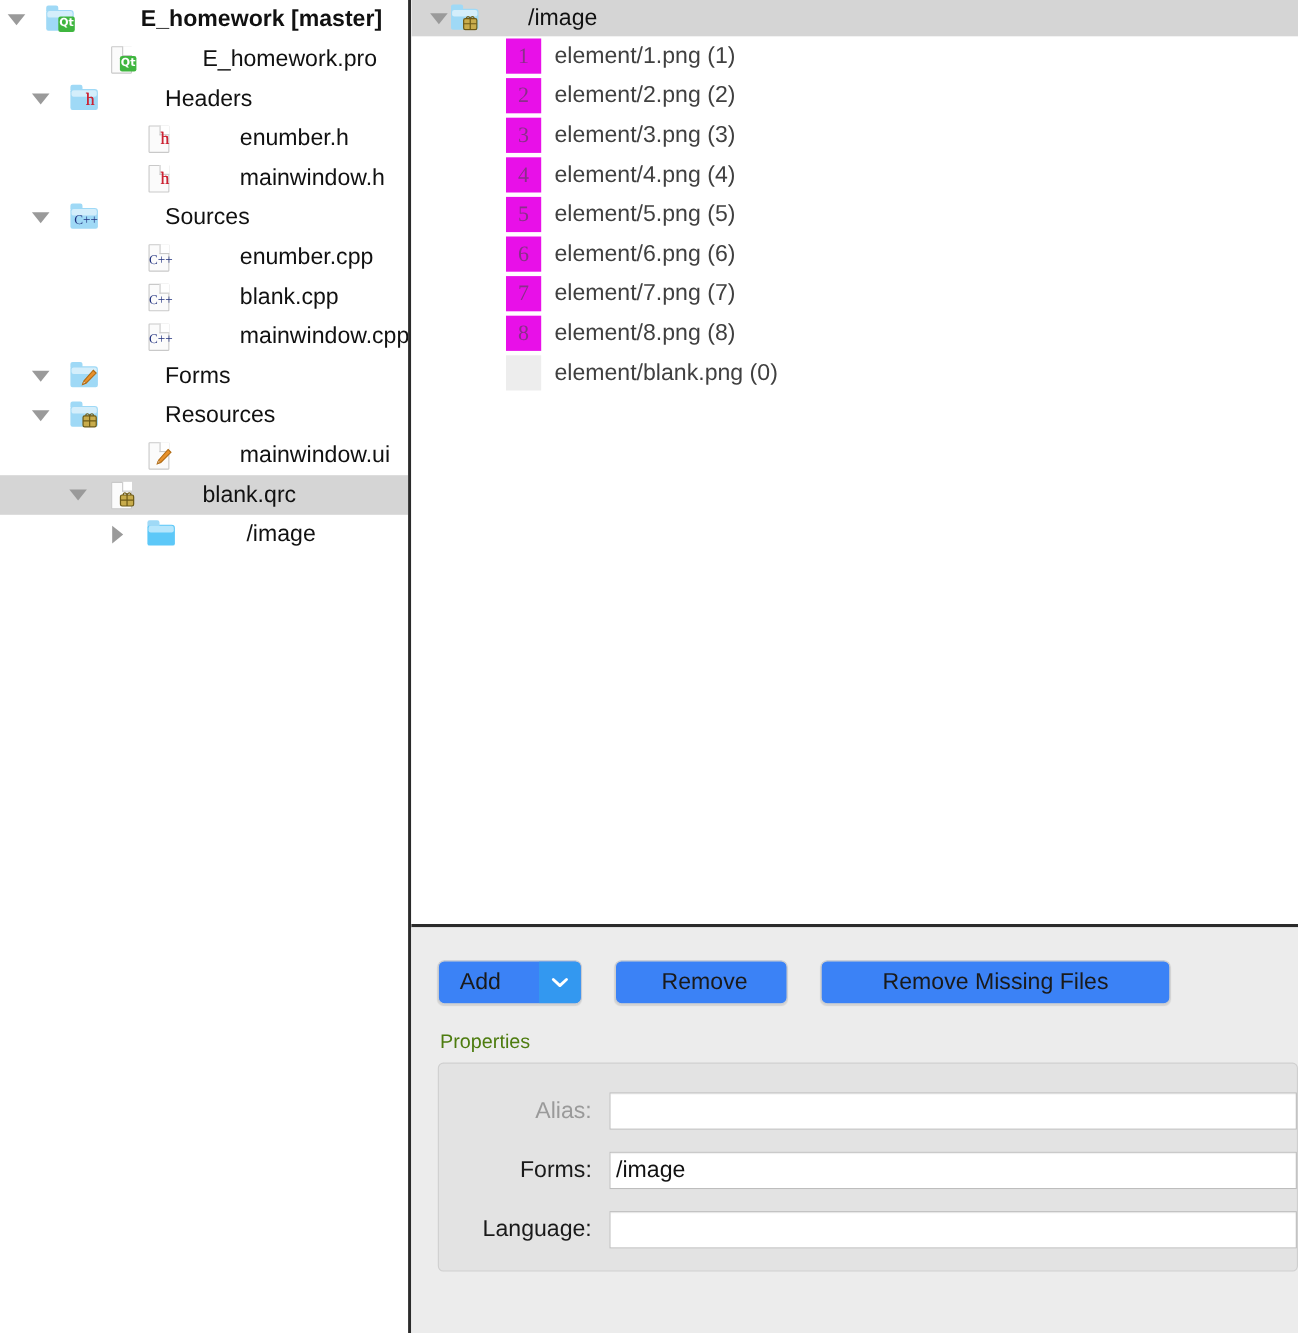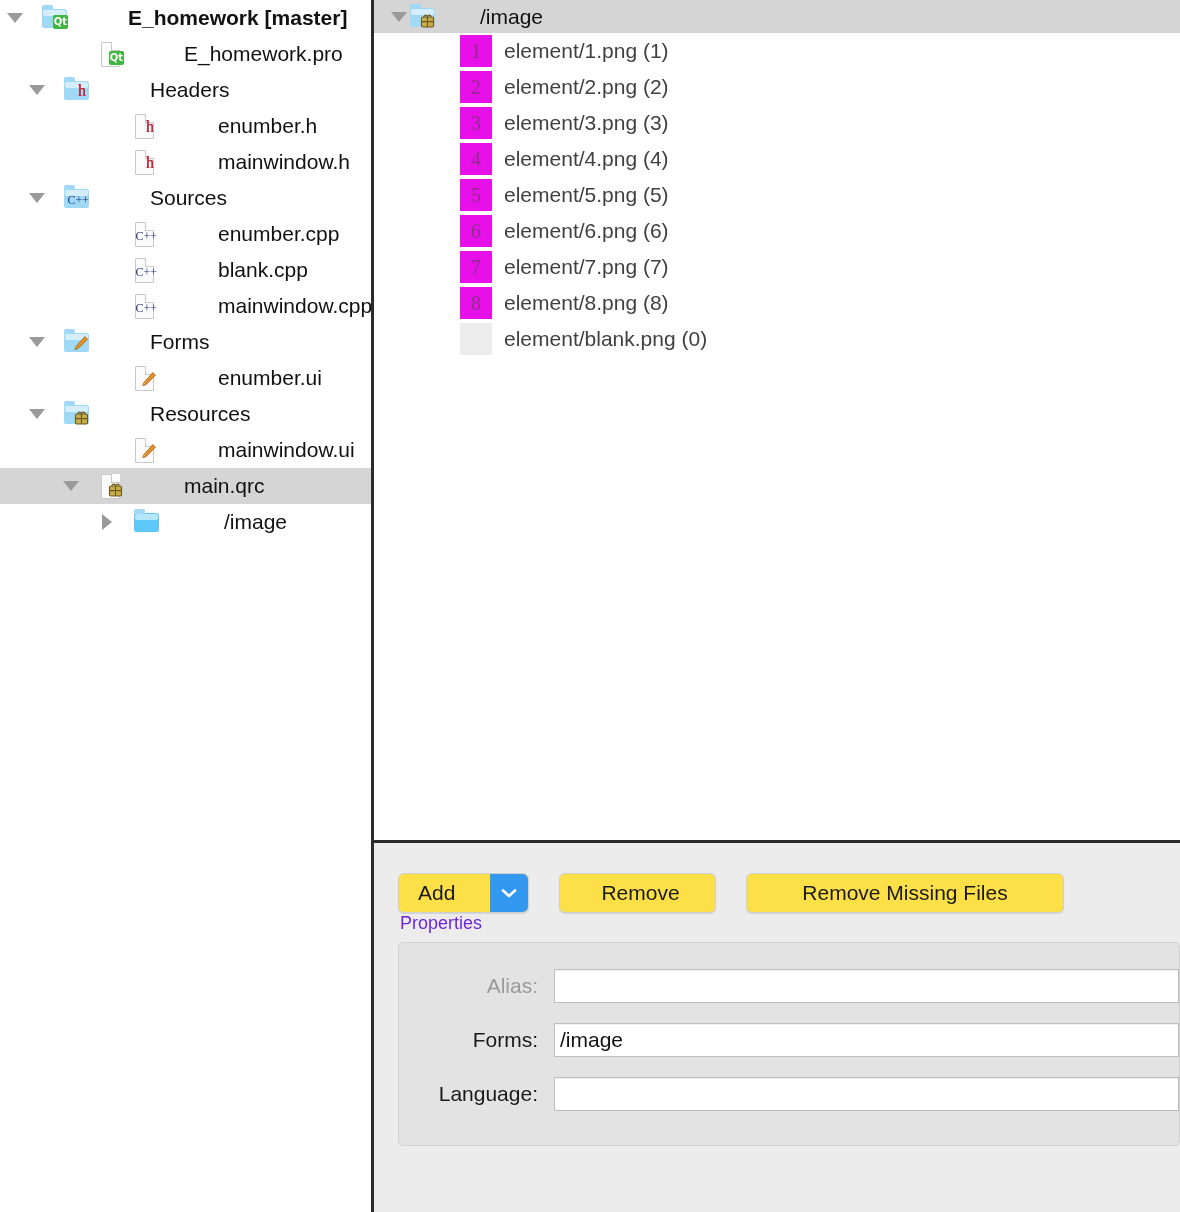--- a/index.html
+++ b/index.html
@@ -219,21 +219,21 @@
   }
   .btn-row {
     display: flex;
     align-items: center;
     gap: 30px;
     margin-top: 12px;
   }
   .btn {
     position: relative;
     height: 40px;
-    background: #fde047;
+    background: #3b82f6;
     border: 1px solid #cfcfcf;
     border-radius: 6px;
     box-shadow: 0 1px 1px rgba(0,0,0,.10);
     display: flex;
     align-items: center;
     justify-content: center;
     font-size: 21px;
     color: #1a1a1a;
     padding: 0 18px;
     cursor: default;
@@ -257,31 +257,32 @@
     display: flex;
     align-items: center;
     justify-content: center;
     border-radius: 0 5px 5px 0;
   }
   .btn-add .add-drop svg { display: block; }
   .btn-remove { width: 157px; padding-left: 24px; }
   .btn-rmf { width: 318px; }
 
   .props-title {
+    margin-top: 24px;
     font-size: 18px;
-    color: #6d28d9;
+    color: #4d7c0f;
     padding-left: 2px;
   }
   .props-box {
     margin-top: 8px;
     width: 782px;
     background: #e3e3e3;
     border: 1px solid #cfcfcf;
     border-radius: 5px;
-    padding: 20px 0 20px 0;
+    padding: 20px 0 6px 0;
   }
   .prop-row {
     display: flex;
     align-items: center;
     height: 46px;
     margin-bottom: 8px;
   }
   .prop-label {
     width: 155px;
     text-align: right;
@@ -419,35 +420,20 @@
         <span class="badge badge-pencil">
           <svg width="17" height="17" viewBox="0 0 17 17">
             <path d="M12.8 1.6 L15.4 4.2 L6.2 13.4 L3.0 14.6 L4.2 11.4 Z" fill="#e8912c" stroke="#b06a12" stroke-width="1"></path>
             <path d="M3.0 14.6 L4.2 11.4 L5.6 12.8 Z" fill="#fbf6ef" stroke="#b06a12" stroke-width=".7"></path>
           </svg>
         </span>
       </span>
       <span class="tree-label">Forms</span>
     </div>
 
-    <div class="tree-row" style="padding-left:94px;">
-      <span class="arrow none">
-          <i></i>
-        </span>
-      <span class="ico">
-        <span class="page"></span>
-        <span class="badge badge-pencil">
-          <svg width="17" height="17" viewBox="0 0 17 17">
-            <path d="M12.8 1.6 L15.4 4.2 L6.2 13.4 L3.0 14.6 L4.2 11.4 Z" fill="#e8912c" stroke="#b06a12" stroke-width="1"></path>
-            <path d="M3.0 14.6 L4.2 11.4 L5.6 12.8 Z" fill="#fbf6ef" stroke="#b06a12" stroke-width=".7"></path>
-          </svg>
-        </span>
-      </span>
-      <span class="tree-label">enumber.ui</span>
-    </div>
 
     <div class="tree-row" style="padding-left:26px;">
       <span class="arrow">
           <i></i>
         </span>
       <span class="ico">
         <span class="fold"></span>
         <span class="badge badge-pkg">
           <svg width="15" height="15" viewBox="0 0 15 15">
             <rect x="1.5" y="4" width="12" height="10" rx="1.5" fill="#c8ac4c" stroke="#6d5a16" stroke-width="1.1"></rect>
@@ -482,21 +468,21 @@
       <span class="ico">
         <span class="page"></span>
         <span class="badge badge-pkg">
           <svg width="15" height="15" viewBox="0 0 15 15">
             <rect x="1.5" y="4" width="12" height="10" rx="1.5" fill="#c8ac4c" stroke="#6d5a16" stroke-width="1.1"></rect>
             <path d="M7.5 4 L7.5 14 M1.5 8.6 L13.5 8.6" stroke="#6d5a16" stroke-width="1.1"></path>
             <path d="M4 4 C4 1.5 7 1.5 7.5 4 C8 1.5 11 1.5 11 4" fill="none" stroke="#6d5a16" stroke-width="1.1"></path>
           </svg>
         </span>
       </span>
-      <span class="tree-label">main.qrc</span>
+      <span class="tree-label">blank.qrc</span>
     </div>
 
     <div class="tree-row" style="padding-left:96px;">
       <span class="arrow collapsed">
           <i></i>
         </span>
       <span class="ico" style="margin-right:12px;">
         <span class="fold" style="background:#5dc8f8;"></span>
       </span>
       <span class="tree-label">/image</span>

